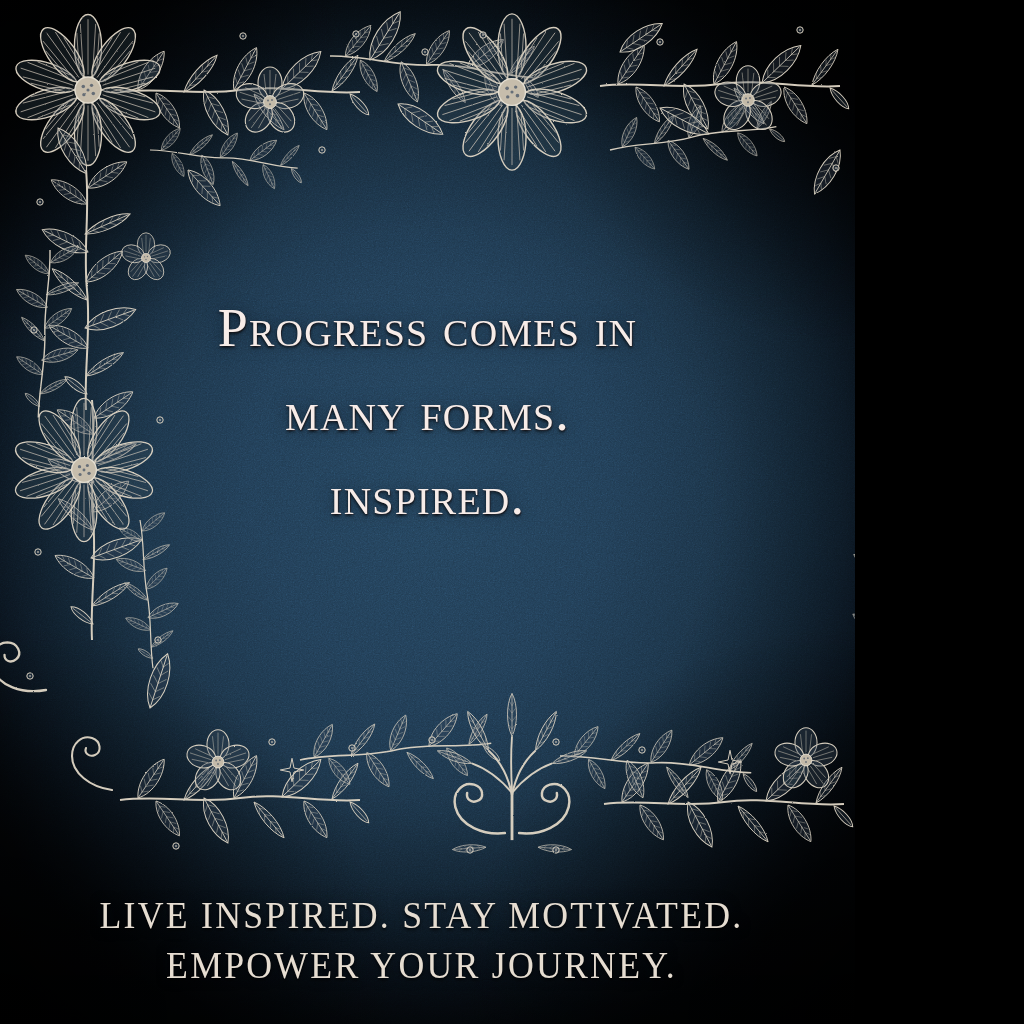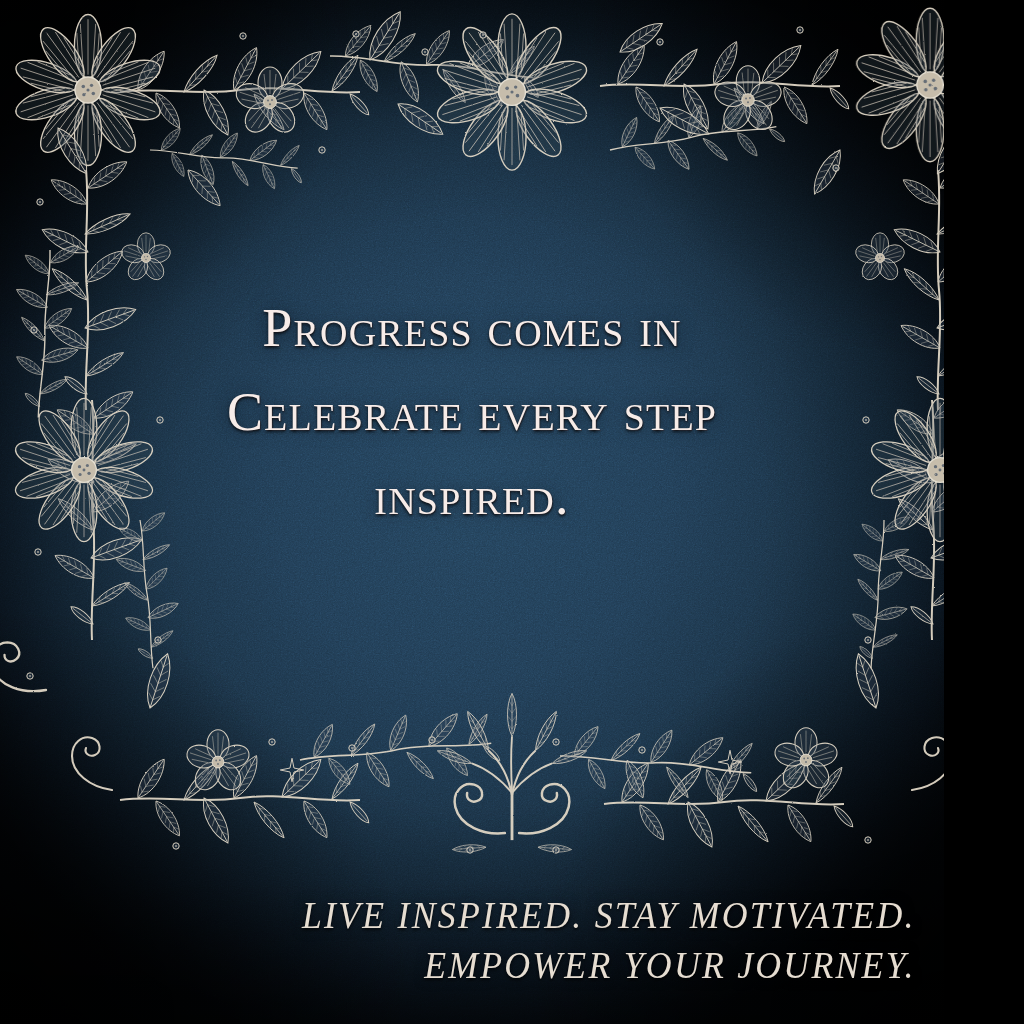--- a/index.html
+++ b/index.html
@@ -3,21 +3,21 @@
 <meta charset="utf-8">
 <title>Inspirational Quote Card</title>
 <style>
   html, body {
     margin: 0;
     padding: 0;
     background: #000;
   }
   #card {
     position: relative;
-    width: 944px;
+    width: 855px;
     height: 1024px;
     overflow: hidden;
     background: #1c3448;
     font-family: "Liberation Serif", "DejaVu Serif", serif;
     user-select: none;
   }
 
   
   .bg-base {
     position: absolute;
@@ -97,25 +97,24 @@
     text-shadow:
        0 2px 3px rgba(0,0,0,0.72),
        0 0 16px rgba(10,20,30,0.55),
        1px 1px 0 rgba(70,40,38,0.40);
     white-space: nowrap;
   }
 
   .tagline-block {
     position: absolute;
     left: 0;
-    right: 0;
+    right: 12px;
     bottom: 34px;
-    text-align: right;
+    text-align: center;
     z-index: 6;
-    font-style: italic;
   }
   .tagline-line {
     font-family: "Liberation Serif", "DejaVu Serif", serif;
     font-size: 38px;
     line-height: 50px;
     letter-spacing: 2.4px;
     color: #e6ddd1;
     text-transform: uppercase;
     text-shadow:
        0 2px 3px rgba(0,0,0,0.70),
@@ -648,21 +647,21 @@
           <g transform="translate(966,128) rotate(122)">
               <use href="#leaf" transform="scale(0.9)"></use>
             </g>
         </g>
       </g>
     </svg>
   </div>
 
   <div class="quote-block">
     <div class="quote-line">Progress comes in</div>
-    <div class="quote-line">Celebrate every step</div>
+    <div class="quote-line">many forms.</div>
     <div class="quote-line">inspired.</div>
   </div>
 
   <div class="tagline-block">
     <div class="tagline-line">Live inspired. Stay motivated.</div>
     <div class="tagline-line">Empower your journey.</div>
   </div>
 
 </div>
 

